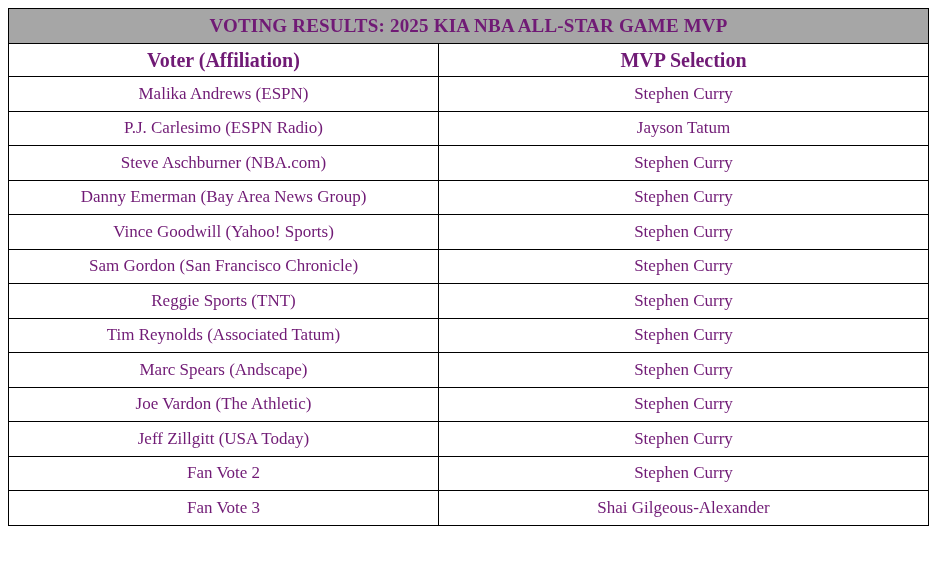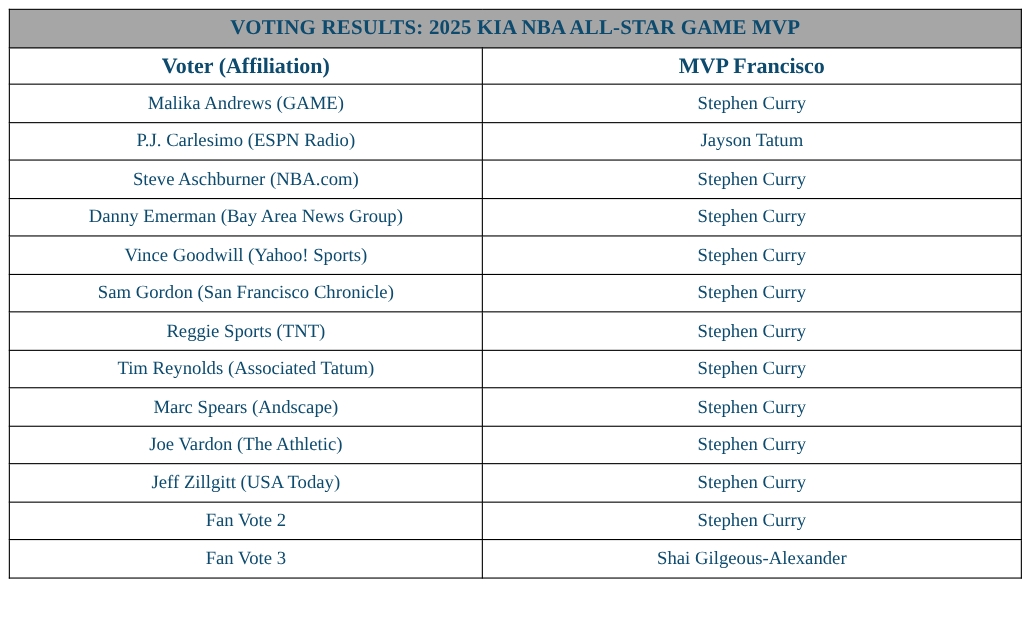--- a/index.html
+++ b/index.html
@@ -29,21 +29,21 @@
   }
   .results-table col.c1 { width: 430px; }
   .results-table col.c2 { width: 490px; }
 
   .results-table th,
   .results-table td {
     border: 1px solid #000000;
     text-align: center;
     vertical-align: middle;
     font-size: 17px;
-    color: #0c4a6e;
+    color: #701a75;
     padding: 0;
   }
 
   tr.title-row td {
     background: #a6a6a6;
     font-weight: bold;
     font-size: 19px;
     height: 34px;
     letter-spacing: 0.2px;
   }
@@ -67,24 +67,24 @@
     <colgroup>
       <col class="c1">
       <col class="c2">
     </colgroup>
     <tbody>
       <tr class="title-row">
         <td colspan="2">VOTING RESULTS: 2025 KIA NBA ALL-STAR GAME MVP</td>
       </tr>
       <tr class="header-row">
         <th>Voter (Affiliation)</th>
-        <th>MVP Francisco</th>
+        <th>MVP Selection</th>
       </tr>
       <tr class="data-row">
-        <td>Malika Andrews (GAME)</td>
+        <td>Malika Andrews (ESPN)</td>
         <td>Stephen Curry</td>
       </tr>
       <tr class="data-row">
         <td>P.J. Carlesimo (ESPN Radio)</td>
         <td>Jayson Tatum</td>
       </tr>
       <tr class="data-row">
         <td>Steve Aschburner (NBA.com)</td>
         <td>Stephen Curry</td>
       </tr>

